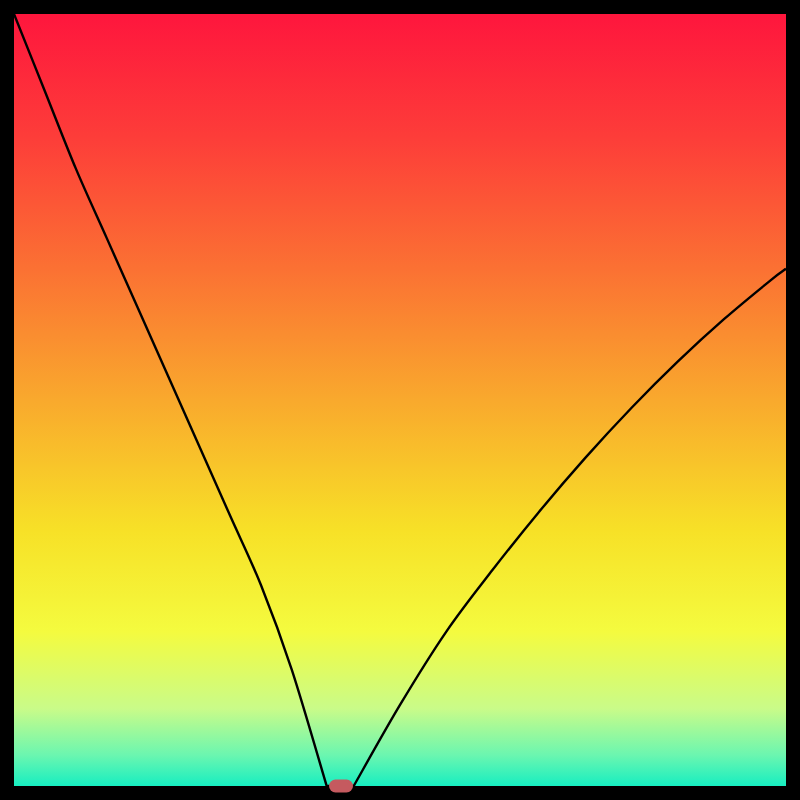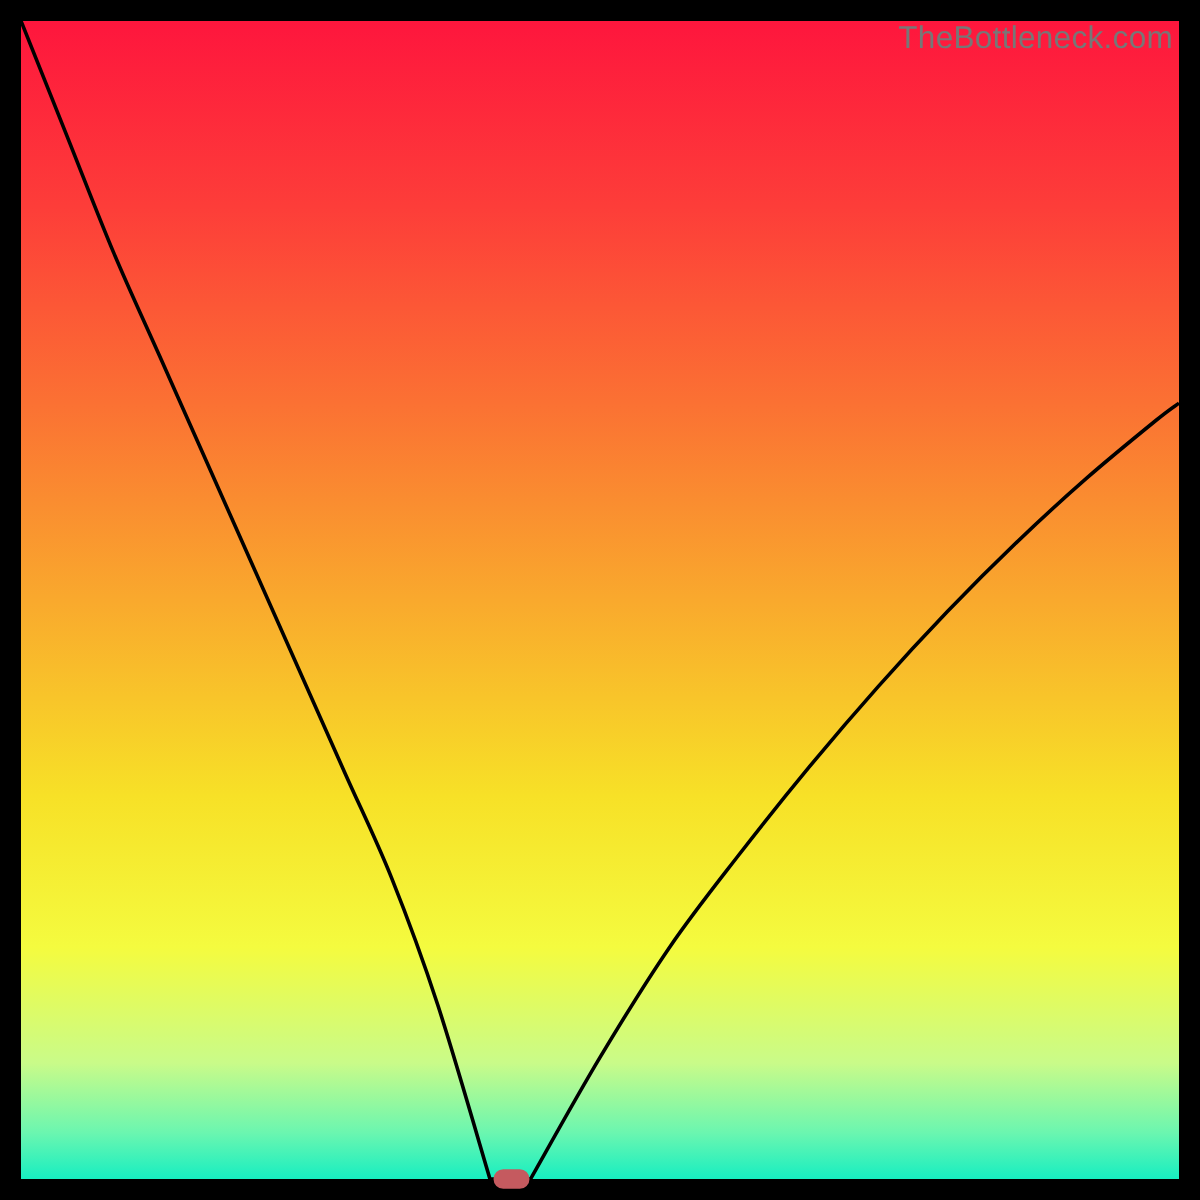--- a/index.html
+++ b/index.html
@@ -57,14 +57,13 @@
           <stop offset="80%" stop-color="#f4fb3f"></stop>
           <stop offset="90%" stop-color="#c9fb89"></stop>
           <stop offset="96%" stop-color="#6bf6b0"></stop>
           <stop offset="100%" stop-color="#17eec1"></stop>
         </linearGradient>
     </defs>
     <rect x="0" y="0" width="772" height="772" fill="url(#bg-grad)"></rect>
     <path id="curve" fill="none" stroke-width="2.4" stroke-linejoin="round" d="M 0 0 C 5.1466666666666665 12.866666666666655 20.586666666666666 51.4666666666666 30.88 77.19999999999993 C 41.17333333333333 102.93333333333327 51.46666666666666 129.9533333333333 61.76 154.39999999999998 C 72.05333333333333 178.84666666666666 82.34666666666666 200.72 92.64 223.88 C 102.93333333333334 247.04 113.22666666666666 270.20000000000005 123.52 293.36 C 133.81333333333333 316.52 144.10666666666668 339.67999999999995 154.4 362.84 C 164.69333333333333 386 174.98666666666668 409.15999999999997 185.28 432.32 C 195.57333333333332 455.48 205.8666666666667 478.64 216.16000000000003 501.8 C 226.45333333333335 524.96 236.74666666666667 545.5466666666666 247.04 571.28 C 257.3333333333333 597.0133333333333 266.98333333333335 622.7466666666667 277.92 656.2 C 288.8566666666667 689.6533333333334 306.87 752.7 312.66 772 L 339.68 772 C 339.68 772 331.96000000000004 785.51 339.68 772 C 347.4 758.49 370.56 716.6733333333334 386 690.94 C 401.44 665.2066666666667 416.88000000000005 640.1166666666667 432.32000000000005 617.6 C 447.76000000000005 595.0833333333334 463.2 575.7833333333333 478.64 555.8399999999999 C 494.08 535.8966666666665 509.52000000000004 516.5966666666667 524.96 497.94 C 540.4000000000001 479.28333333333336 555.8399999999999 461.27000000000004 571.28 443.90000000000003 C 586.72 426.53000000000003 602.1600000000001 409.8033333333334 617.6 393.72 C 633.04 377.63666666666666 648.48 362.19666666666666 663.92 347.4 C 679.3599999999999 332.6033333333333 694.8 318.45 710.24 304.94 C 725.6800000000001 291.43 746.2666666666667 274.7033333333333 756.56 266.34 C 766.8533333333332 257.97666666666663 769.4266666666666 256.69 772 254.76" stroke="#000000"></path>
   </svg>
   <div class="marker" id="marker" style="left: 326.556px; top: 772px; background: rgb(197, 90, 95);"></div>
-  <div class="watermark">TheBottleneck.com</div>
 </div>
 
 </body></html>

